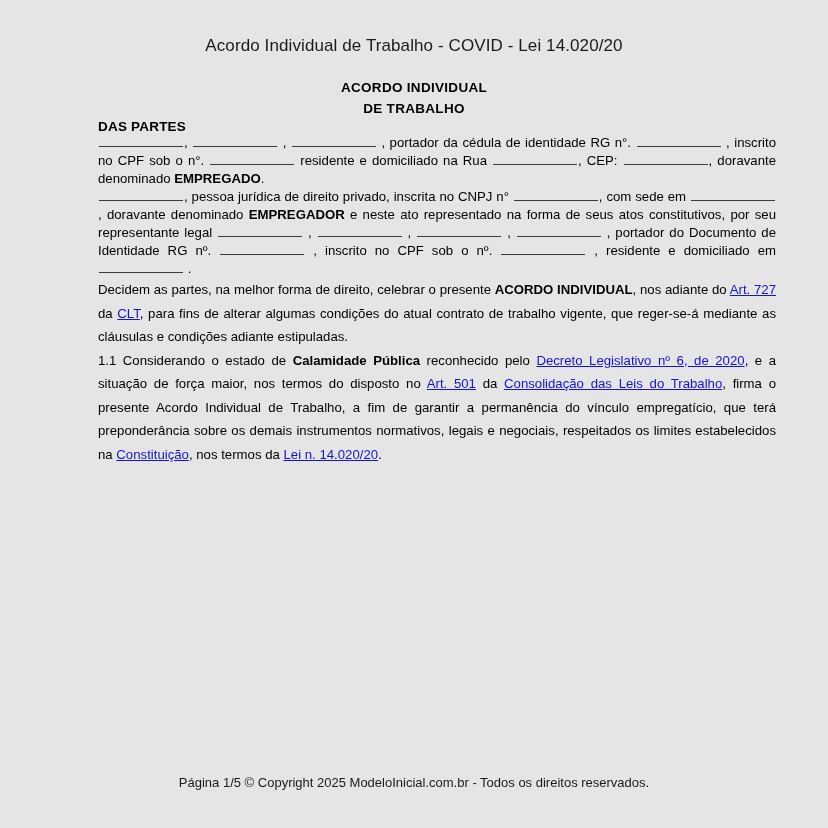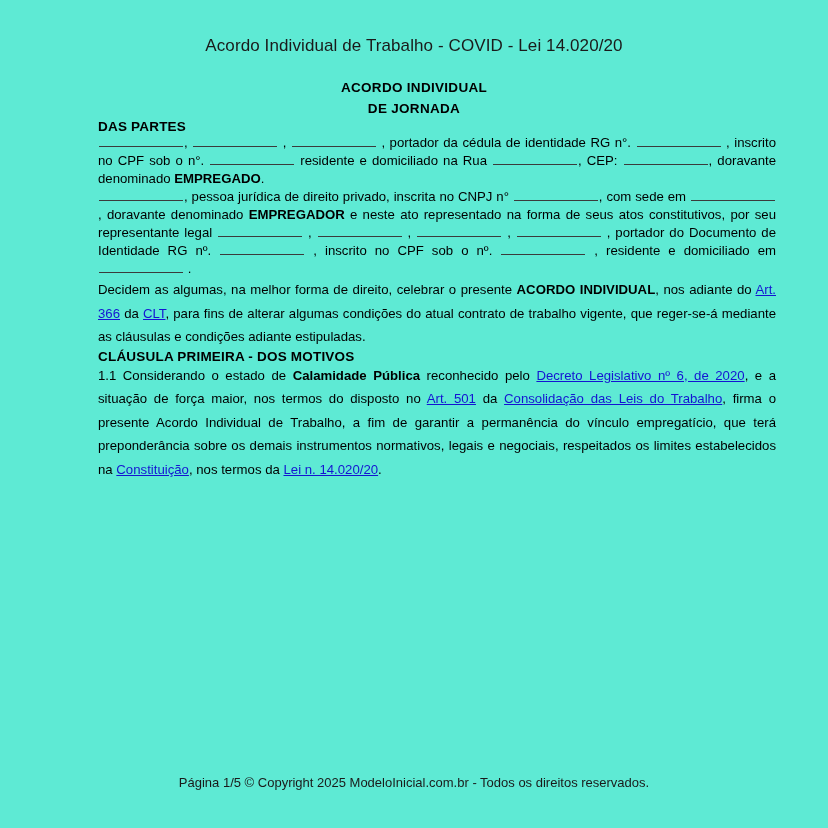--- a/index.html
+++ b/index.html
@@ -16,21 +16,21 @@
     color: #000000;
     -webkit-font-smoothing: antialiased;
   }
 
   .page {
     position: relative;
     width: 828px;
     height: 828px;
     box-sizing: border-box;
     padding: 0;
-    background: #5eead4;
+    background: #e5e5e5;
   }
 
   
   .doc-header {
     text-align: center;
     font-size: 17px;
     color: #1a1a1a;
     padding-top: 36px;
     letter-spacing: 0.1px;
   }
@@ -109,40 +109,39 @@
 </style>
 </head>
 <body>
 
 <div class="page">
 
   <div class="doc-header">Acordo Individual de Trabalho - COVID - Lei 14.020/20</div>
 
   <div class="doc-heading">
     <div>ACORDO INDIVIDUAL</div>
-    <div>DE JORNADA</div>
+    <div>DE TRABALHO</div>
   </div>
 
   <div class="body-area">
 
     <h2 class="section-title sp-das-partes">DAS PARTES</h2>
 
     <p class="para sp-p1">
       <span class="blank w1"></span><span>, </span><span class="blank w1"></span><span> , </span><span class="blank w1"></span><span> , portador da cédula de identidade RG n°. </span><span class="blank w1"></span><span> , inscrito no CPF sob o n°. </span><span class="blank w1"></span><span> residente e domiciliado na Rua </span><span class="blank w1"></span><span>, CEP: </span><span class="blank w1"></span><span>, doravante denominado </span><b>EMPREGADO</b><span>.</span>
     </p>
 
     <p class="para sp-p2">
       <span class="blank w1"></span><span>, pessoa jurídica de direito privado, inscrita no CNPJ n° </span><span class="blank w1"></span><span>, com sede em </span><span class="blank w1"></span><span> , doravante denominado </span><b>EMPREGADOR</b><span> e neste ato representado na forma de seus atos constitutivos, por seu representante legal </span><span class="blank w1"></span><span> , </span><span class="blank w1"></span><span> , </span><span class="blank w1"></span><span> , </span><span class="blank w1"></span><span> , portador do Documento de Identidade RG nº. </span><span class="blank w1"></span><span> , inscrito no CPF sob o nº. </span><span class="blank w1"></span><span> , residente e domiciliado em </span><span class="blank w1"></span><span> .</span>
     </p>
 
     <p class="para tight sp-p3">
-      <span>Decidem as algumas, na melhor forma de direito, celebrar o presente </span><b>ACORDO INDIVIDUAL</b><span>, nos adiante do </span><a class="doclink" href="#">Art. 366</a><span> da </span><a class="doclink" href="#">CLT</a><span>, para fins de alterar algumas condições do atual contrato de trabalho vigente, que reger-se-á mediante as cláusulas e condições adiante estipuladas.</span>
+      <span>Decidem as partes, na melhor forma de direito, celebrar o presente </span><b>ACORDO INDIVIDUAL</b><span>, nos adiante do </span><a class="doclink" href="#">Art. 727</a><span> da </span><a class="doclink" href="#">CLT</a><span>, para fins de alterar algumas condições do atual contrato de trabalho vigente, que reger-se-á mediante as cláusulas e condições adiante estipuladas.</span>
     </p>
 
-    <h2 class="section-title sp-cl1">CLÁUSULA PRIMEIRA - DOS MOTIVOS</h2>
 
     <p class="para tight sp-p4">
       <span>1.1 Considerando o estado de </span><b>Calamidade Pública</b><span> reconhecido pelo </span><a class="doclink" href="#">Decreto Legislativo nº 6, de 2020</a><span>, e a situação de força maior, nos termos do disposto no </span><a class="doclink" href="#">Art. 501</a><span> da </span><a class="doclink" href="#">Consolidação das Leis do Trabalho</a><span>, firma o presente Acordo Individual de Trabalho, a fim de garantir a permanência do vínculo empregatício, que terá preponderância sobre os demais instrumentos normativos, legais e negociais, respeitados os limites estabelecidos na </span><a class="doclink" href="#">Constituição</a><span>, nos termos da </span><a class="doclink" href="#">Lei n. 14.020/20</a><span>.</span>
     </p>
 
 
   </div>
 
   <div class="doc-footer">Página 1/5 © Copyright 2025 ModeloInicial.com.br - Todos os direitos reservados.</div>
 

